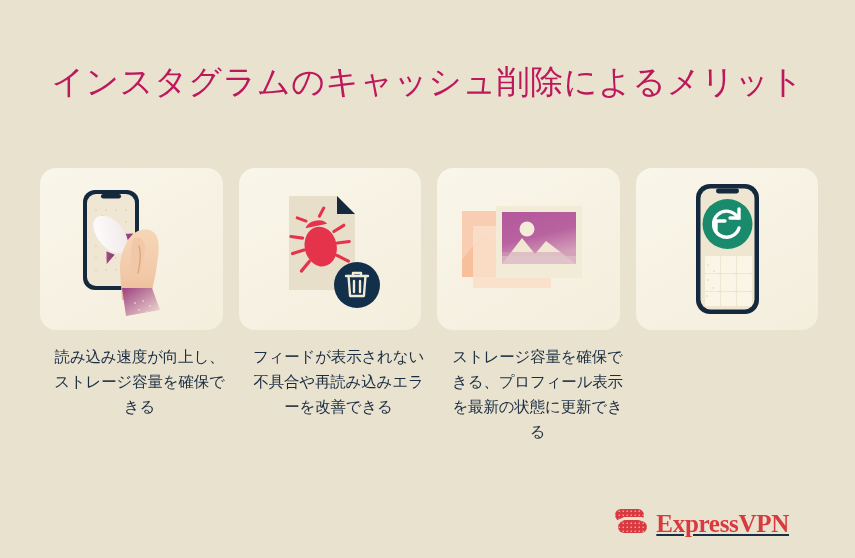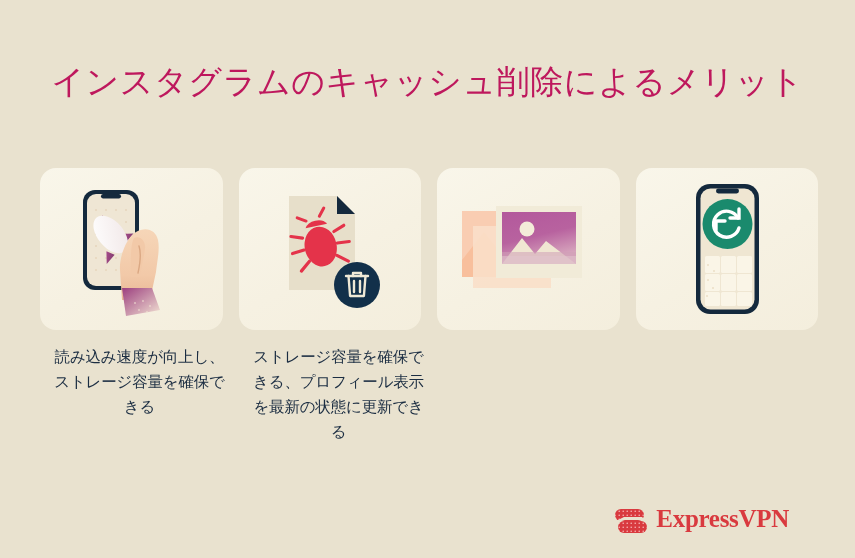--- a/index.html
+++ b/index.html
@@ -82,22 +82,23 @@
     font-weight: 400;
     letter-spacing: -0.2px;
   }
 
   
   .logo {
     position: absolute;
     right: 66px;
     bottom: 22px;
     display: flex;
-    align-items: flex-start;
+    align-items: flex-end;
     gap: 8px;
+    text-decoration: underline;
   }
   .logo-mark { width: 34px; height: 30px; display: block; }
   .logo-text {
     font-family: "Liberation Serif", "DejaVu Serif", serif;
     font-size: 25px;
     font-weight: 700;
     color: #d93a3f;
     letter-spacing: -0.3px;
     line-height: 1;
   }
@@ -297,20 +298,21 @@
               <circle cx="77" cy="120" r="1"></circle>
             <circle cx="71" cy="128" r="1"></circle>
           </g>
         </svg>
       </div>
     </div>
   </div>
 
   <div class="captions">
     <p class="caption">読み込み速度が向上し、ストレージ容量を確保できる</p>
+    <p class="caption">フィードが表示されない不具合や再読み込みエラーを改善できる</p>
     <p class="caption">ストレージ容量を確保できる、プロフィール表示を最新の状態に更新できる</p>
   </div>
 
   <div class="logo">
     <svg class="logo-mark" viewBox="0 0 34 30">
       <defs>
         <pattern id="dots" width="4" height="4" patternUnits="userSpaceOnUse">
           <circle cx="1.2" cy="1.2" r="0.75" fill="#ffd7d7" opacity="0.85"></circle>
         </pattern>
       </defs>

